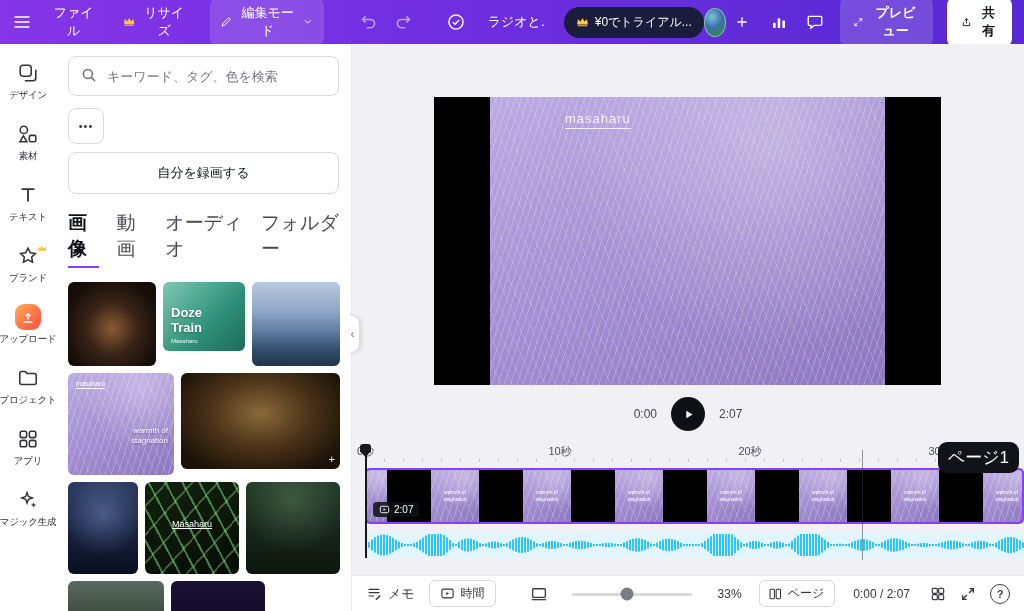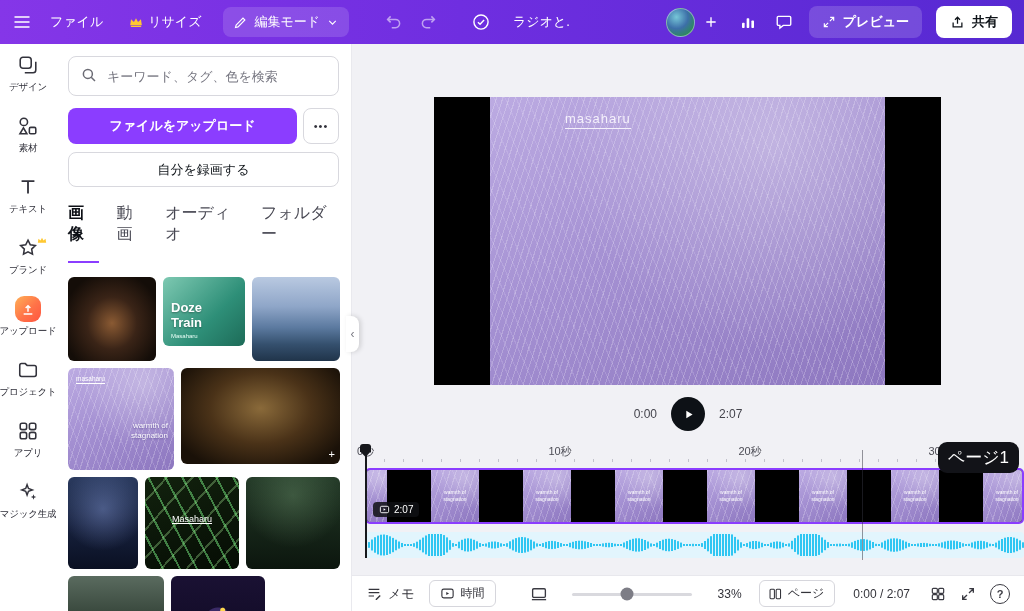--- a/index.html
+++ b/index.html
@@ -23,44 +23,44 @@
             background:radial-gradient(circle at 35% 30%,#77c7d8,#3c6fa8 45%,#2c8a58 80%,#17414f); border:1px solid rgba(255,255,255,.4); }
   .preview-pill { background:rgba(255,255,255,.16); border:none; color:#fff; font-size:13px; font-weight:700; display:flex;
                   align-items:center; gap:7px; padding:7px 13px; border-radius:8px; cursor:pointer; font-family:inherit; }
   .share-pill { background:#fff; border:none; color:#0e1318; font-size:13px; font-weight:700; display:flex; align-items:center;
                 gap:7px; padding:7px 14px; border-radius:8px; cursor:pointer; font-family:inherit; }
 
   
   .body { flex:1; display:flex; min-height:0; position:relative; }
 
   
-  .rail { width:56px; background:#fff; display:flex; flex-direction:column; align-items:center; gap:3px; }
+  .rail { width:56px; background:#fff; display:flex; flex-direction:column; align-items:center; padding-top:8px; gap:3px; }
   .rail-item { width:100%; height:58px; display:flex; flex-direction:column; align-items:center; justify-content:center; gap:3px; cursor:pointer; color:#33333c; }
   .rail-item .ric { position:relative; height:26px; display:flex; align-items:center; justify-content:center; }
   .rail-label { font-size:9.5px; color:#2e2e38; letter-spacing:-.2px; white-space:nowrap; }
   .crown-badge { position:absolute; top:-5px; right:-8px; }
   .up-active { width:26px; height:26px; border-radius:9px; background:linear-gradient(135deg,#ffb057,#ff7348 55%,#ff5540);
                display:flex; align-items:center; justify-content:center; }
 
   
   .panel { width:296px; background:#fff; padding:12px; border-right:1px solid #e9e9ee; overflow:hidden; }
   .search-wrap { position:relative; }
   .search-input { width:100%; height:40px; border:1px solid #d8d8de; border-radius:8px; padding:0 10px 0 38px; font-size:13px;
                   font-family:inherit; color:#1a1a22; outline:none; background:#fff; }
   .search-input::placeholder { color:#767680; }
   .search-icon { position:absolute; left:12px; top:10px; color:#6b6b74; }
   .btn-row { display:flex; gap:6px; margin-top:12px; }
   .upload-btn { flex:1; height:36px; background:#8b3dff; color:#fff; border:none; border-radius:8px; font-size:13px; font-weight:700;
                 cursor:pointer; font-family:inherit; }
   .more-btn { width:36px; height:36px; background:#fff; border:1px solid #d8d8de; border-radius:8px; color:#33333c; font-size:11px;
               letter-spacing:1px; cursor:pointer; font-family:inherit; }
-  .record-btn { width:100%; height:35px; margin-top:8px; background:#fff; border:1px solid #d8d8de; border-radius:8px;
+  .record-btn { width:100%; height:42px; margin-top:8px; background:#fff; border:1px solid #d8d8de; border-radius:8px;
                 font-size:13px; color:#0e1318; cursor:pointer; font-family:Liberation Sans, sans-serif; }
   .tabs { display:flex; gap:18px; margin-top:16px; }
-  .tab { font-size:16px; color:#474752; padding-bottom:16px; cursor:pointer; border-bottom:2px solid transparent; }
+  .tab { font-size:19px; color:#474752; padding-bottom:4px; cursor:pointer; border-bottom:2px solid transparent; }
   .tab.active { color:#0d1016; font-weight:700; border-bottom-color:#8b3dff; }
   .thumb-grid { margin-top:14px; display:flex; flex-direction:column; gap:7px; }
   .thumb-row { display:flex; gap:7px; align-items:flex-start; }
   .thumb { border-radius:6px; position:relative; overflow:hidden; cursor:pointer; flex:0 0 auto; }
   .th-concert1 { width:88px; height:84px; background:radial-gradient(ellipse at 50% 55%,#8a5a33 0%,#3a2417 40%,#140d08 80%); }
   .th-doze { width:82px; height:69px; background:linear-gradient(135deg,#7ec9b2 0%,#2e8f78 60%,#1d6b58 100%); }
   .th-mountain { width:88px; height:84px; background:linear-gradient(180deg,#b9c9e1 0%,#8fa6c8 35%,#5c7aa0 60%,#35506e 80%,#20344a 100%); }
   .th-warmth { width:106px; height:102px; }
   .th-concert2 { width:159px; height:96px; background:radial-gradient(ellipse at 50% 42%,#8a6a3a 0%,#4a3218 45%,#1a1108 85%); }
   .th-cathedral { width:70px; height:92px; background:radial-gradient(circle at 50% 35%,rgba(130,150,210,.45),rgba(0,0,0,0) 60%),linear-gradient(180deg,#2a3a5e 0%,#16203c 55%,#0a1022 100%); }
@@ -179,20 +179,27 @@
           </g>
         </svg>
     </button>
     <span class="tb-icon-btn" style="margin-left:34px;">
       <svg width="20" viewBox="0 0 24 24" fill="none" stroke="#fff" stroke-width="1.7">
           <circle cx="12" cy="12" r="8.5"></circle>
           <path d="M8.3 12.2l2.6 2.6 4.8-5.2"></path>
         </svg>
     </span>
     <span class="tb-title" style="margin-left:22px;">ラジオと...</span>
+    <button class="trial-pill" style="margin-left:20px;">
+      <svg width="13" viewBox="0 0 24 18" fill="#ffc832">
+          <path d="M2 14L3.5 4l5 4.5L12 2l3.5 6.5 5-4.5L22 14z"></path>
+          <rect x="3" y="15" width="18" height="2" rx="1"></rect>
+        </svg>
+      <span>¥0でトライアル...</span>
+    </button>
     <div class="tb-right">
       <span class="avatar"></span>
       <button class="tb-icon-btn" style="margin-left:8px;">
         <svg width="16" viewBox="0 0 24 24" fill="none" stroke="#fff" stroke-width="2">
             <path d="M12 5v14M5 12h14"></path>
           </svg>
       </button>
       <button class="tb-icon-btn" style="margin-left:20px;">
         <svg width="18" viewBox="0 0 24 24" fill="#fff">
             <rect x="4" y="13" width="3.5" height="7" rx="1"></rect>
@@ -306,21 +313,20 @@
       <div class="search-wrap">
         <span class="search-icon">
           <svg width="18" viewBox="0 0 24 24" fill="none" stroke="currentColor" stroke-width="2">
               <circle cx="10.5" cy="10.5" r="6"></circle>
               <path d="M15 15l5 5"></path>
             </svg>
         </span>
         <input class="search-input" type="text" placeholder="キーワード、タグ、色を検索" style="">
       </div>
       <div class="btn-row">
-        <button class="upload-btn">ファイルをアップロード</button>
         <button class="more-btn">•••</button>
       </div>
       <button class="record-btn">自分を録画する</button>
       <div class="tabs">
         <span class="tab active">画像</span>
         <span class="tab">動画</span>
         <span class="tab">オーディオ</span>
         <span class="tab">フォルダー</span>
       </div>
       <div class="thumb-grid">

